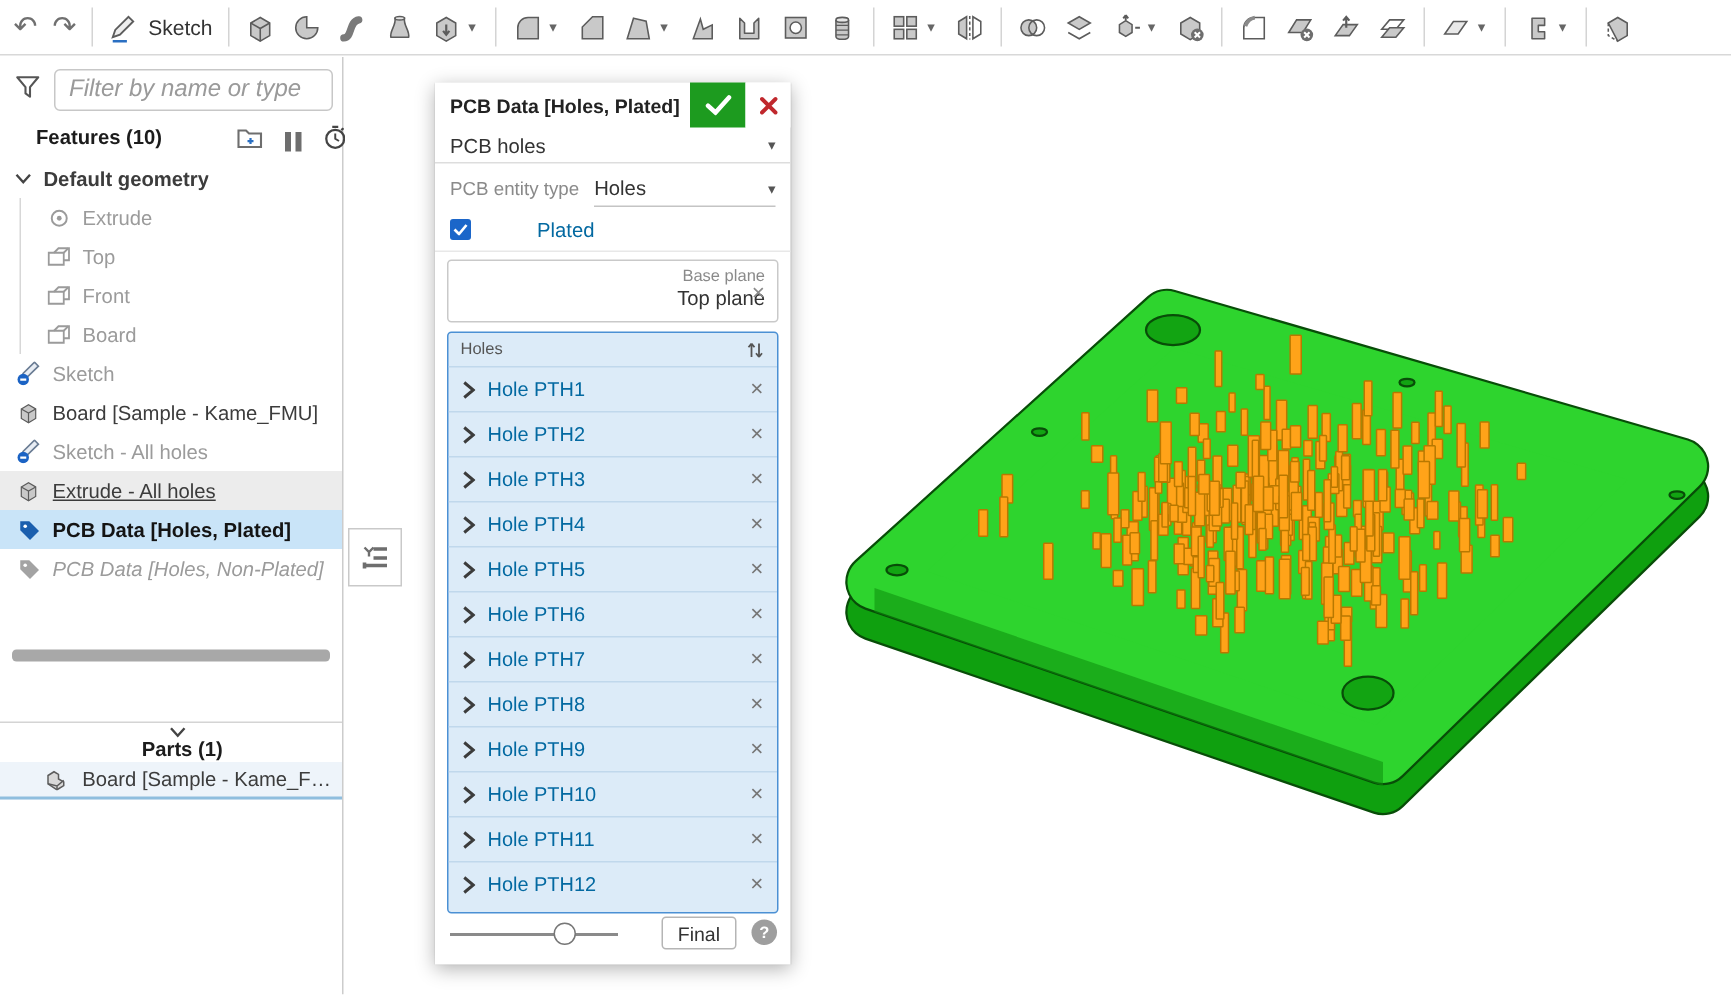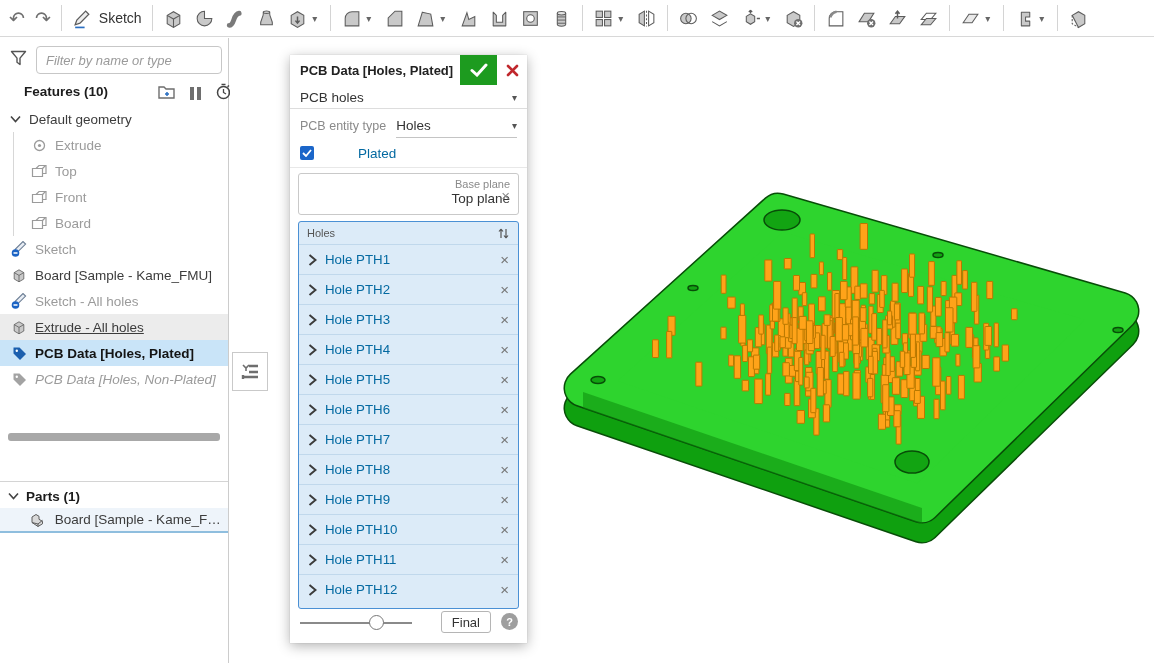--- a/index.html
+++ b/index.html
@@ -17,52 +17,52 @@
   .tb-divider { width:1px; height:26px; background:#d4d4d4; margin:0 5px; flex:none; }
   .tb-sketch-label { font-size:14px; color:#333; margin-left:6px; }
   .tb-undo { font-size:19px; color:#707070; line-height:1; }
 
   
   .left-panel { position:absolute; top:38px; left:0; width:229px; height:625px;
     border-right:1px solid #ccc; background:#fff; }
   .filter-row { position:absolute; top:6px; left:0; width:100%; height:32px; }
   .filter-funnel { position:absolute; left:10px; top:6px; }
   .filter-input { position:absolute; left:36px; top:2px; width:186px; height:28px;
-    border:1px solid #c7c7c7; border-radius:4px; padding:0 9px; font-size:13px;
+    border:1px solid #c7c7c7; border-radius:4px; padding:0 9px; font-size:16px;
     font-family:"Liberation Sans", sans-serif; color:#333; outline:none; }
   .filter-input::placeholder { font-style:italic; color:#9a9a9a; }
   .features-header { position:absolute; top:42px; left:16px; width:100%; height:26px; }
   .features-title { position:absolute; left:8px; top:4px; font-size:13.5px; font-weight:bold; color:#1c1c1c; }
   .features-icons { position:absolute; right:12px; top:3px; display:flex; gap:14px; align-items:center; }
   .pause-icon { display:flex; gap:3px; }
   .pause-icon i { display:block; width:4px; height:13px; background:#6e6e6e; }
 
   .tree { position:absolute; top:68px; left:0; width:100%; }
   .tree-row { height:26px; display:flex; align-items:center; font-size:13.5px; color:#3c3c3c;
     padding-left:10px; cursor:pointer; position:relative; }
   .tree-row .t-icon { width:18px; height:16px; margin-right:7px; flex:none; display:flex; align-items:center; justify-content:center; }
   .tree-row.indent { padding-left:30px; }
-  .tree-row.group { padding-left:8px; font-size:13.5px; }
+  .tree-row.group { padding-left:8px; font-size:13.5px;font-weight:bold; }
   .tree-row.group .t-icon { width:14px; }
   .tree-row.muted { color:#9b9b9b; }
   .tree-row.italic { font-style:italic; }
   .tree-row.bold { font-weight:bold; color:#141414; }
   .tree-row.selected { background:#c9e4f8; }
   .tree-row.hover { background:#ececec;text-decoration:underline; }
   .tree-guide { position:absolute; left:13px; top:94px; width:1px; height:104px; background:#d7d7d7; }
   .label-ellipsis { white-space:nowrap; overflow:hidden; text-overflow:ellipsis; max-width:190px; }
 
   .rollback-bar { position:absolute; top:395px; left:8px; width:212px; height:8px;
     background:#a8a8a8; border-radius:3px; cursor:ns-resize; }
 
   .flyout-btn { position:absolute; top:352px; left:232px; width:36px; height:39px; background:#fff;
     border:1px solid #c9c9c9; display:flex; align-items:center; justify-content:center; cursor:pointer; z-index:5; }
 
   .parts-divider { position:absolute; top:443px; left:0; width:228px; height:1px; background:#d4d4d4; }
-  .parts-header { position:absolute; top:446px; left:0; width:100%; height:24px; display:flex; align-items:center; padding-left:8px; }
+  .parts-header { position:absolute; top:446px; left:0; width:100%; height:24px; display:flex; align-items:center; padding-left:8px;flex-direction:column; }
   .parts-title { font-size:13.5px; font-weight:bold; color:#1c1c1c; margin-left:7px; }
   .parts-list { position:absolute; top:470px; left:0; width:228px; }
   .part-row { height:25px; display:flex; align-items:center; padding-left:30px; font-size:13.5px; color:#3c3c3c;
     background:#eef4fa; border-bottom:2px solid #8fbede; cursor:pointer; }
   .part-row .t-icon { width:18px; margin-right:7px; display:flex; align-items:center; }
 
   
   .dialog { position:absolute; left:290px; top:55px; width:237px; height:588px; background:#fff;
     box-shadow:0 3px 12px rgba(0,0,0,.3), 0 0 1px rgba(0,0,0,.2); }
   .dlg-header { position:absolute; top:0; left:0; width:100%; height:30px; display:flex; align-items:center; }

